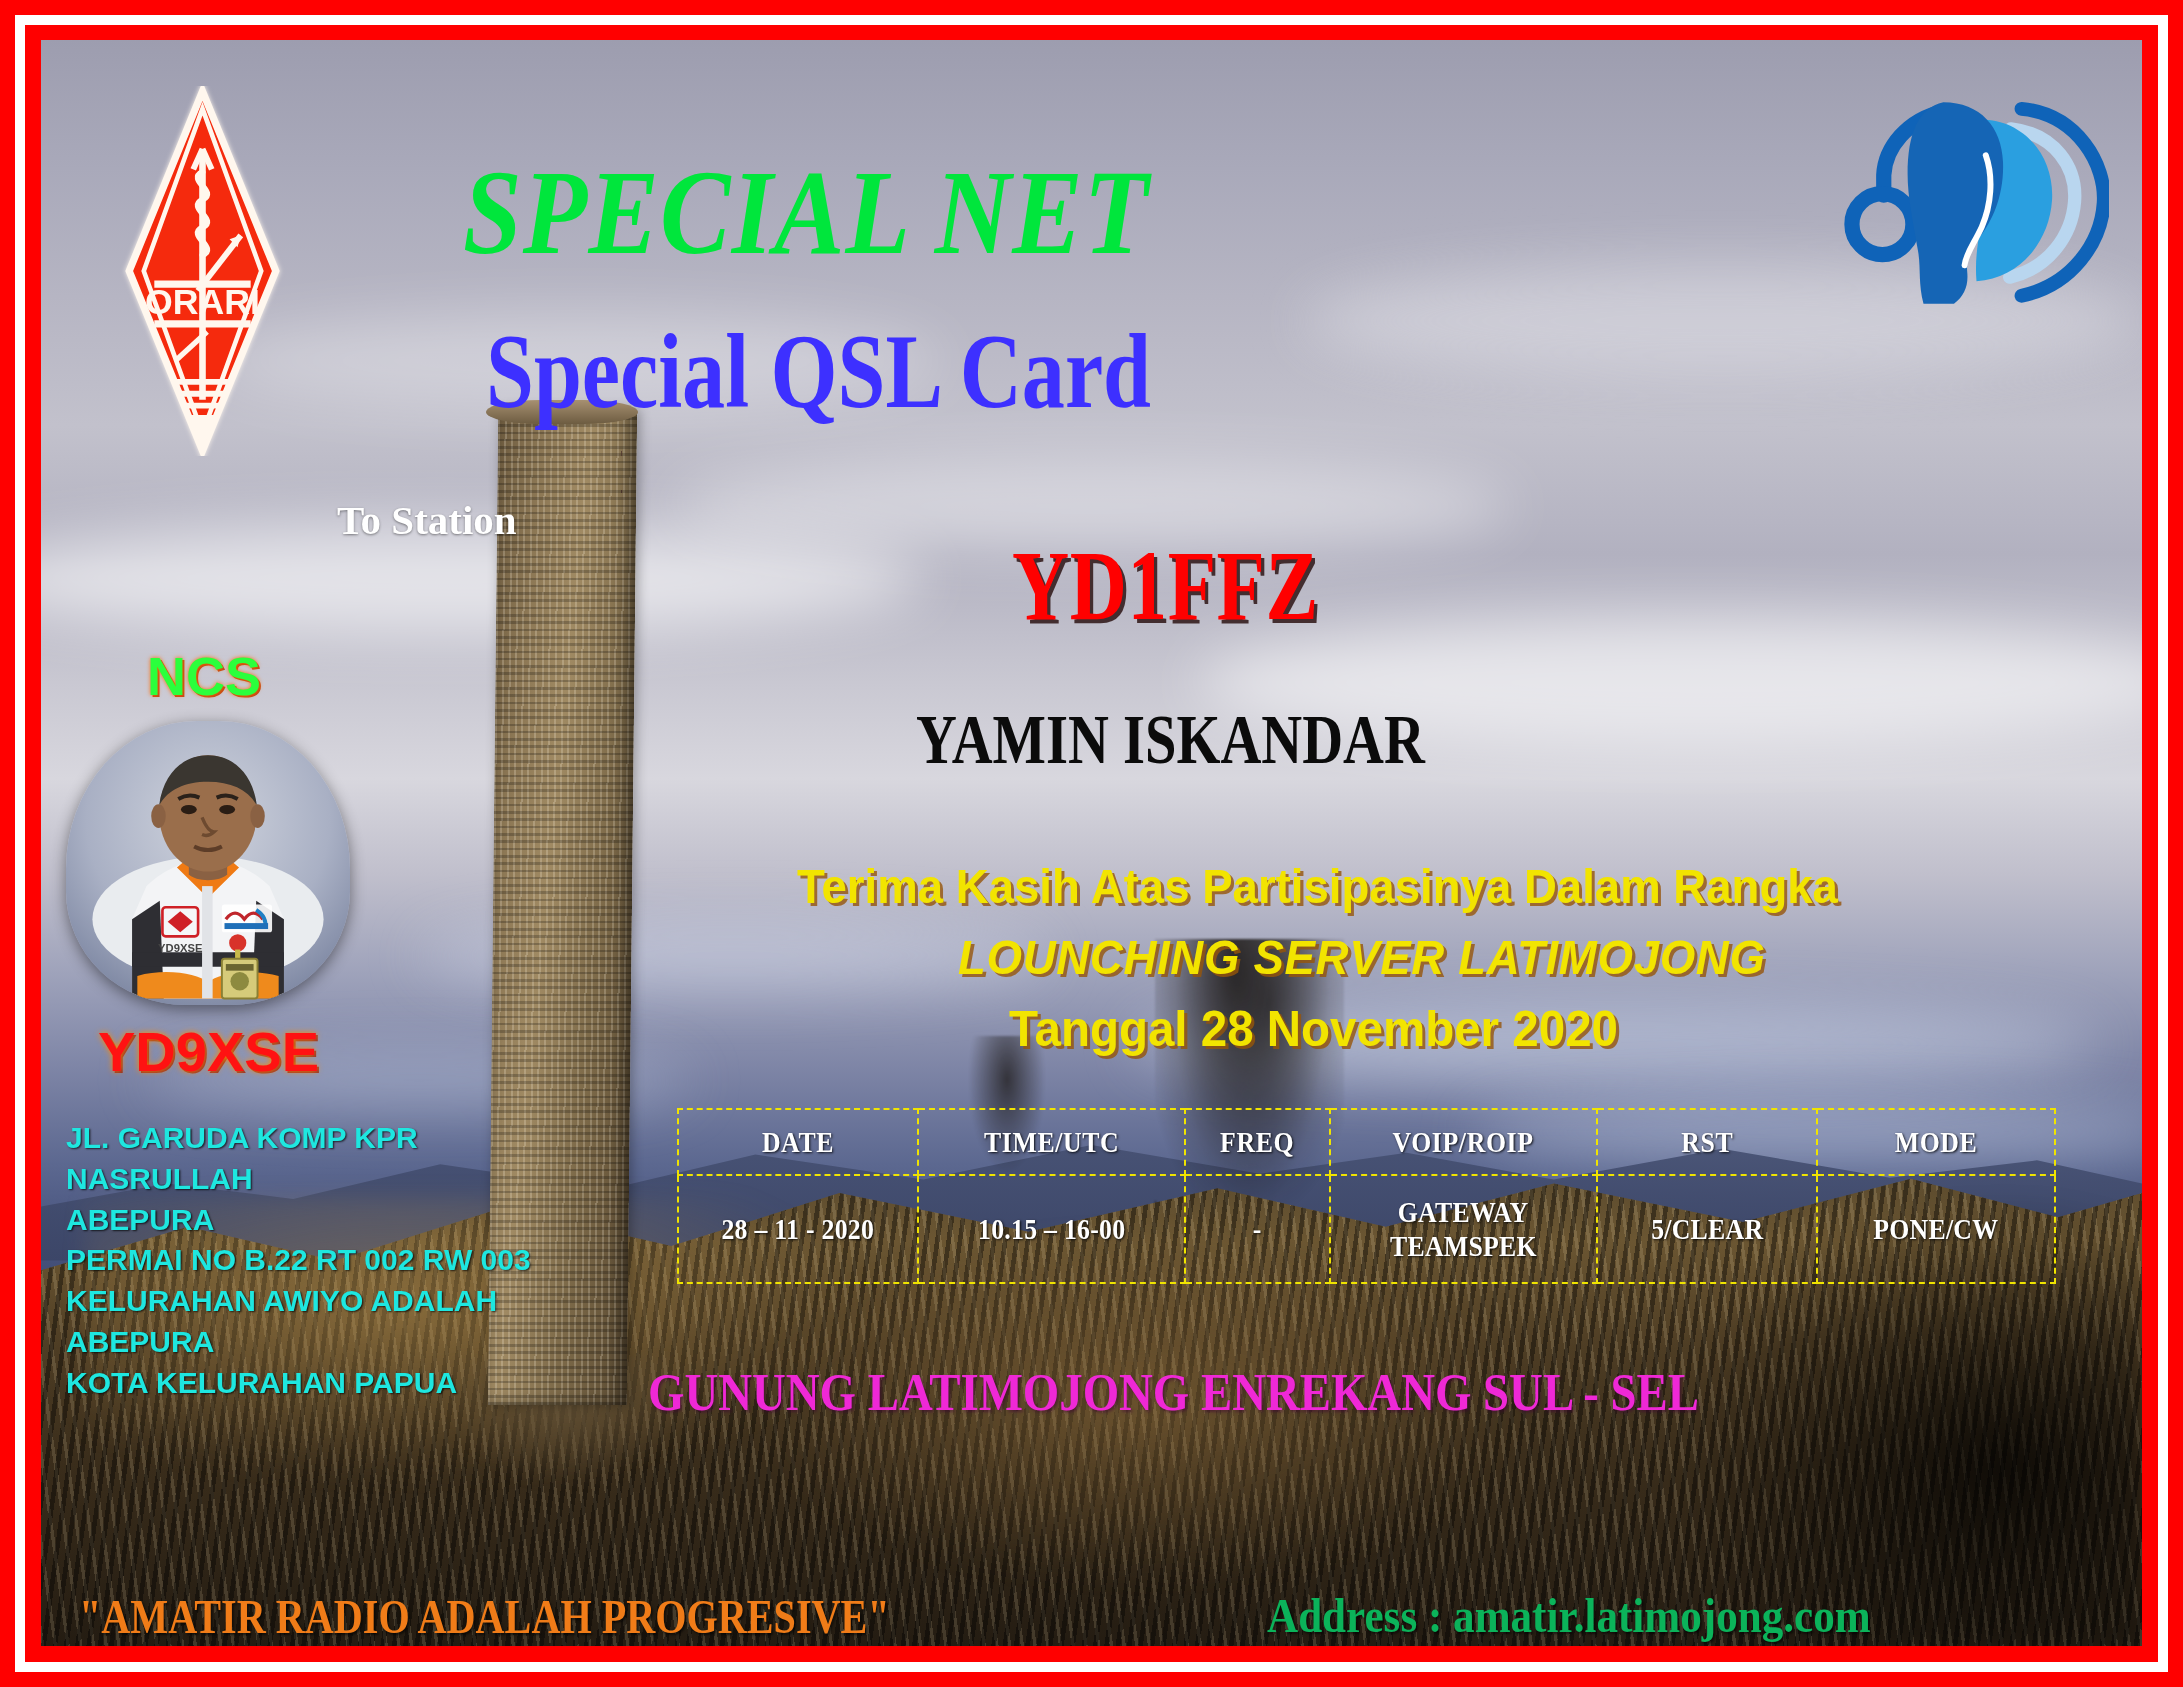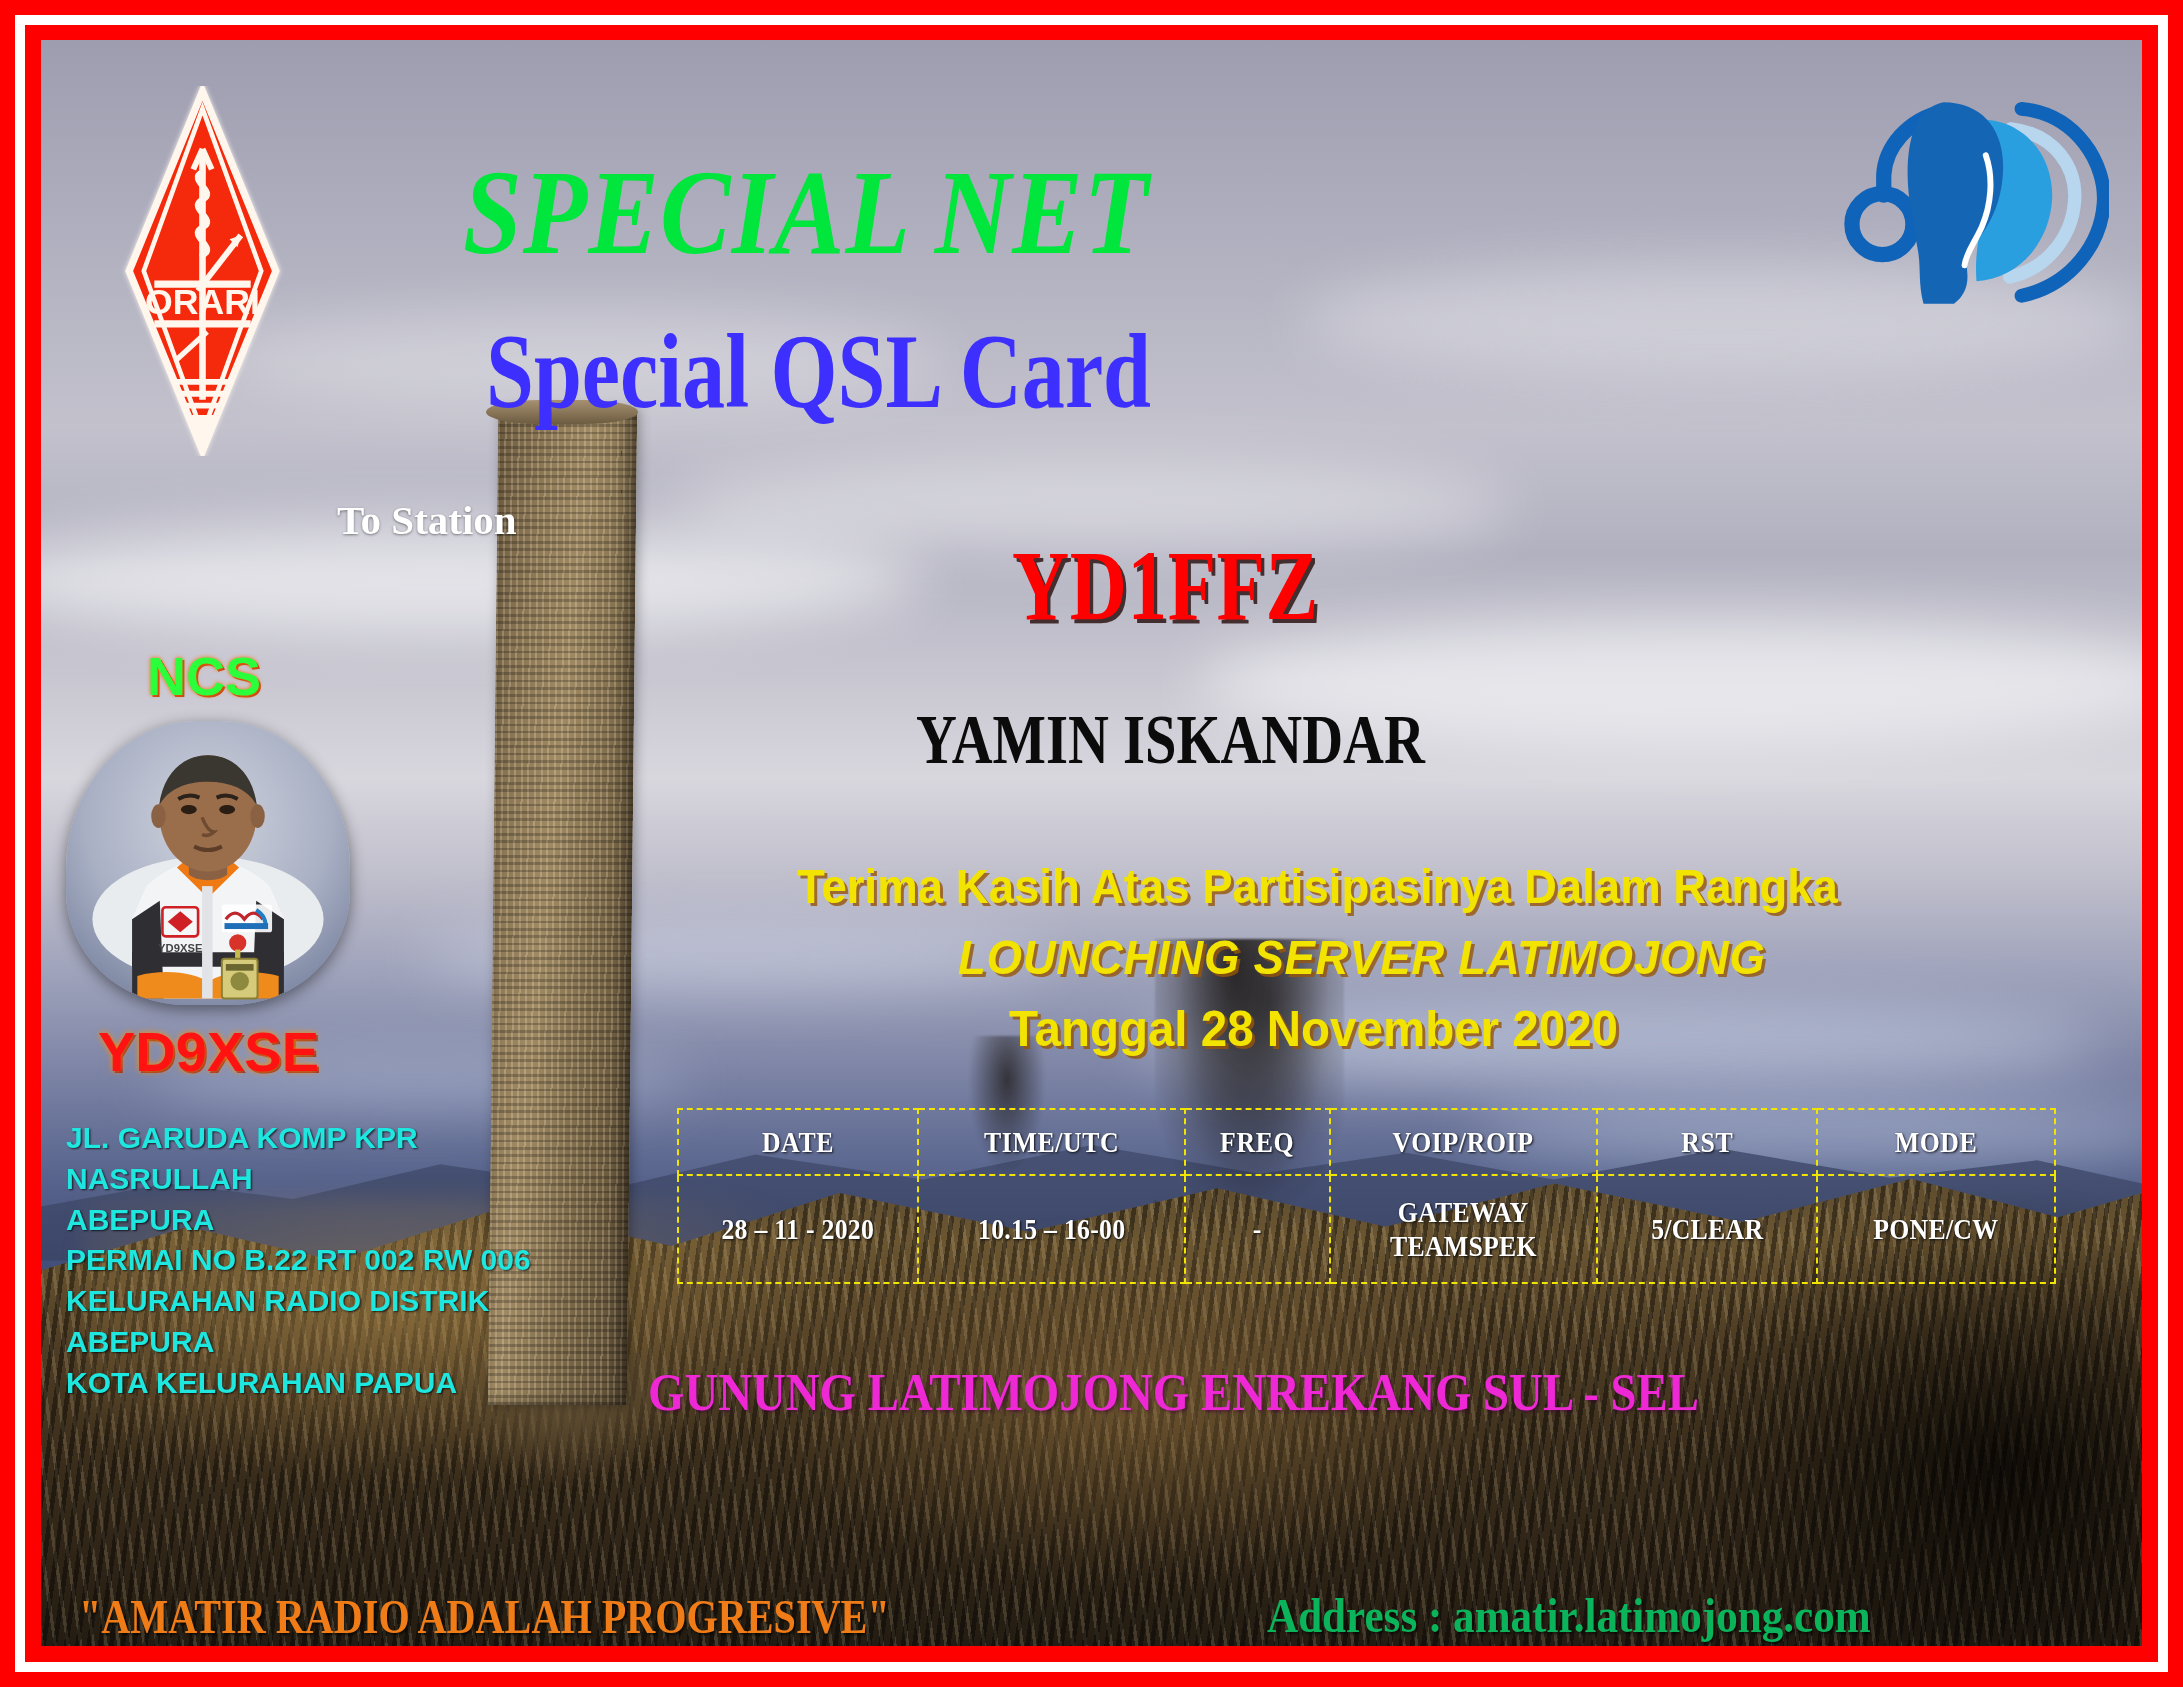--- a/index.html
+++ b/index.html
@@ -431,22 +431,22 @@
       <ellipse cx="290" cy="144" rx="11" ry="18" fill="#8a6143"></ellipse>
     </svg>
   </div>
 
   <div class="abs" id="ncs-call">YD9XSE</div>
 
   <div id="address-block">
     <span class="ln">JL. GARUDA KOMP KPR</span>
     <span class="ln">NASRULLAH</span>
     <span class="ln">ABEPURA</span>
-    <span class="ln">PERMAI NO B.22 RT 002 RW 006</span>
-    <span class="ln">KELURAHAN RADIO DISTRIK</span>
+    <span class="ln">PERMAI NO B.22 RT 002 RW 003</span>
+    <span class="ln">KELURAHAN AWIYO ADALAH</span>
     <span class="ln">ABEPURA</span>
     <span class="ln">KOTA KELURAHAN PAPUA</span>
   </div>
 
   <table id="log-table">
     <thead>
       <tr>
         <th class="col-date">
           <span class="cellwrap">DATE</span>
         </th>

